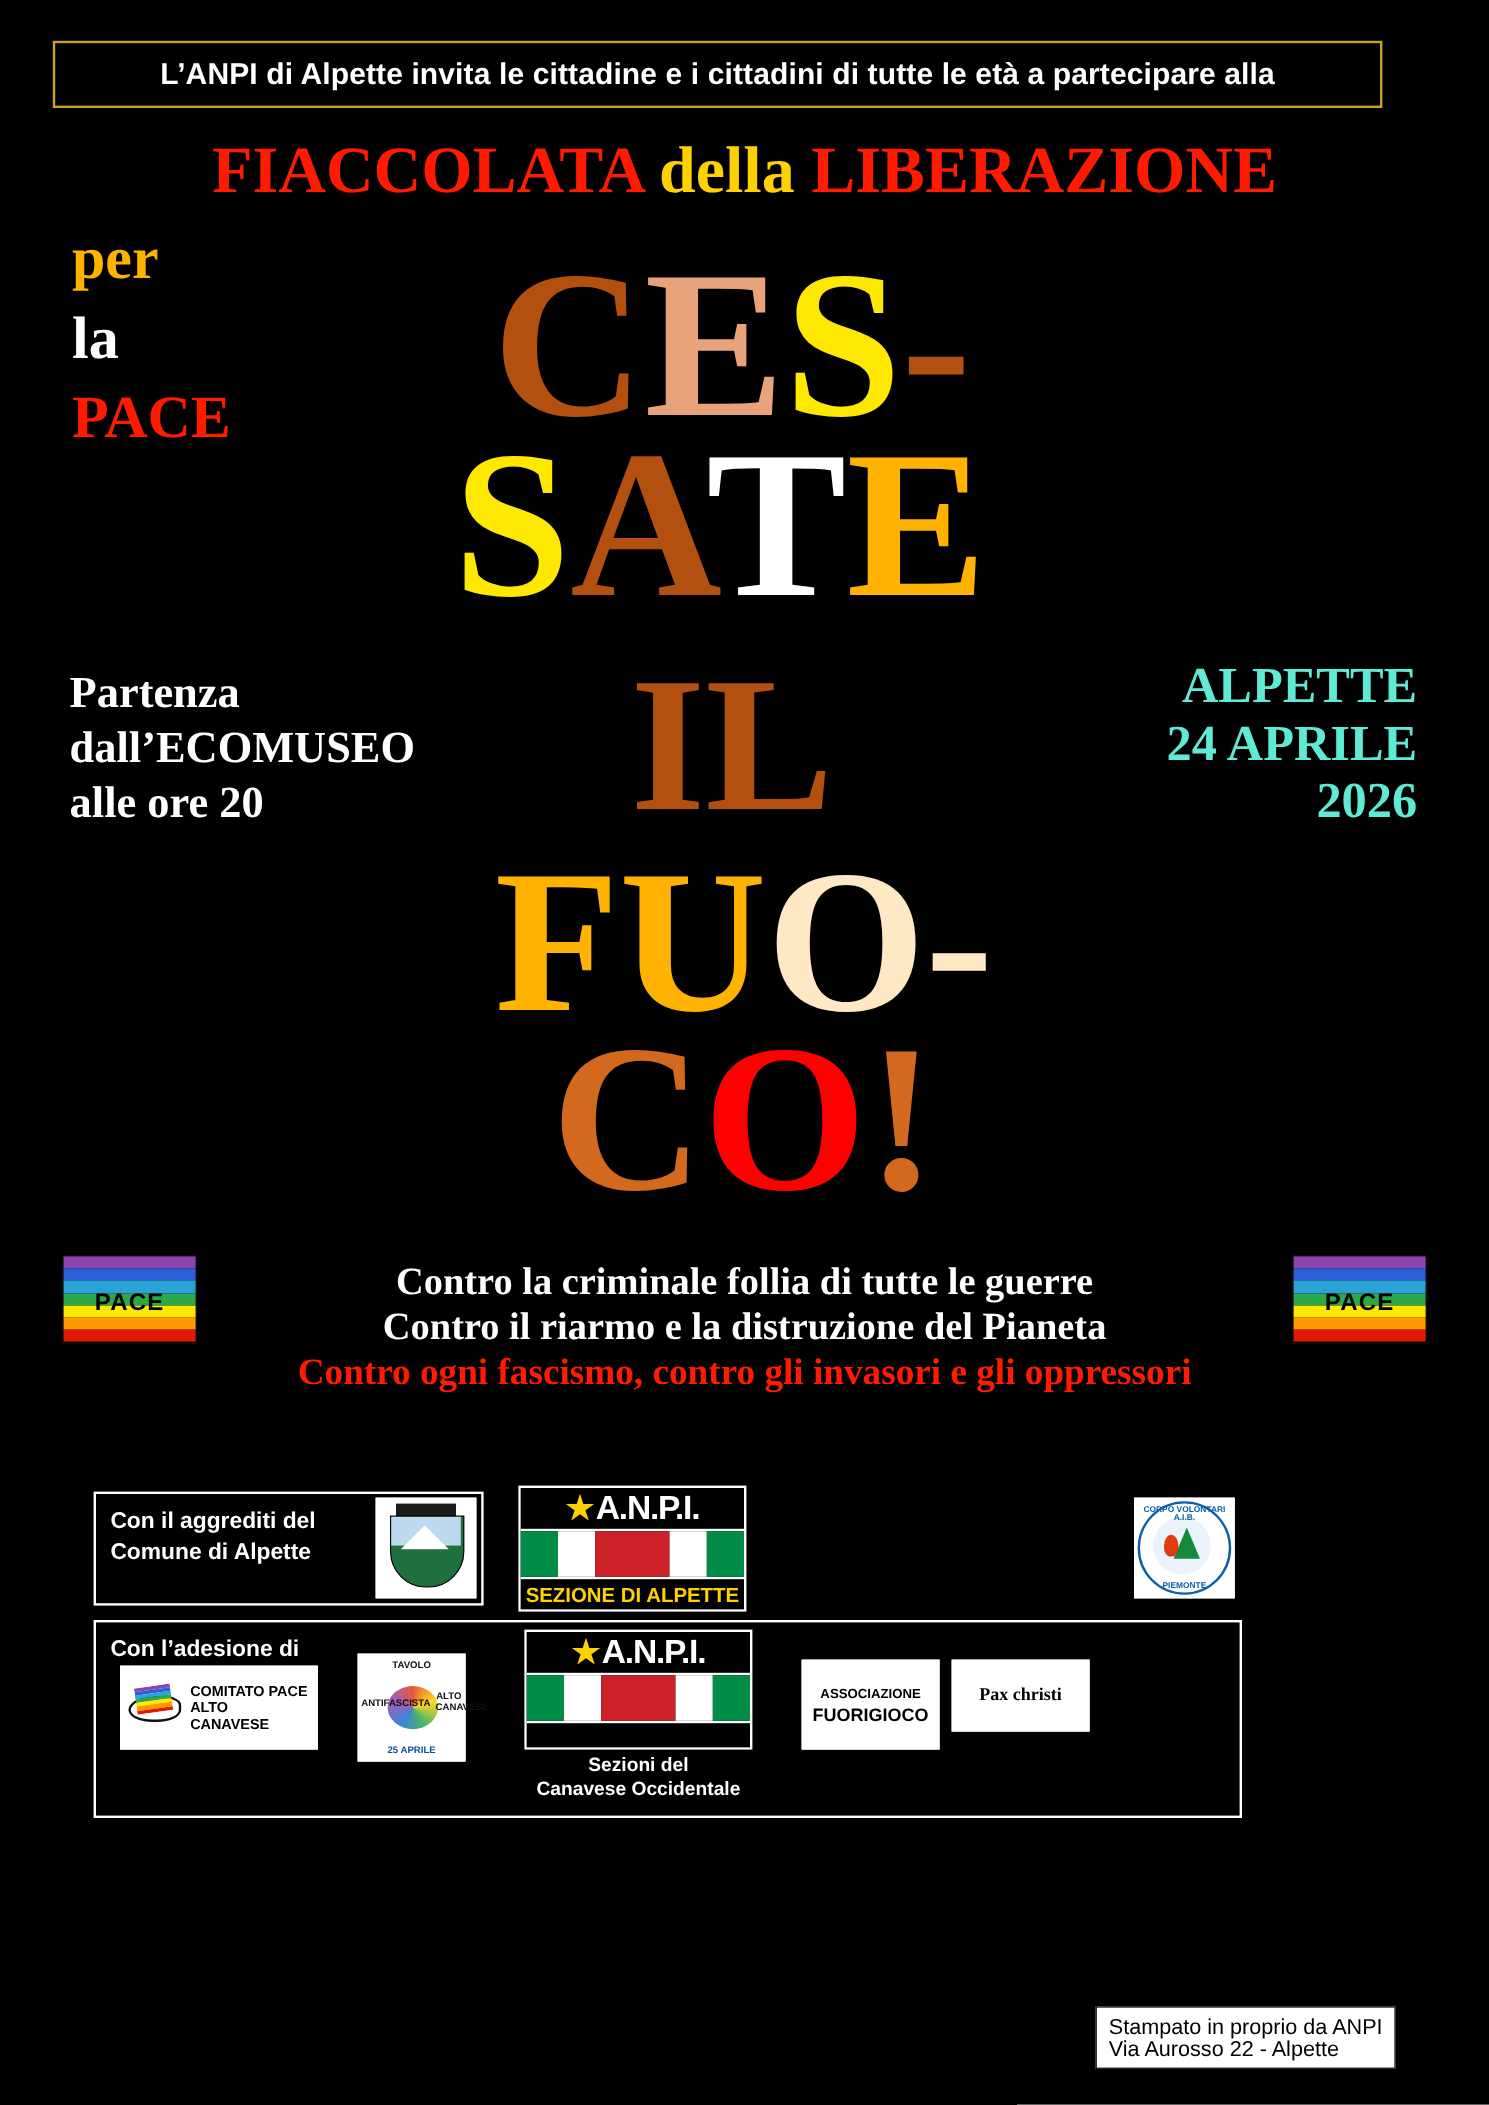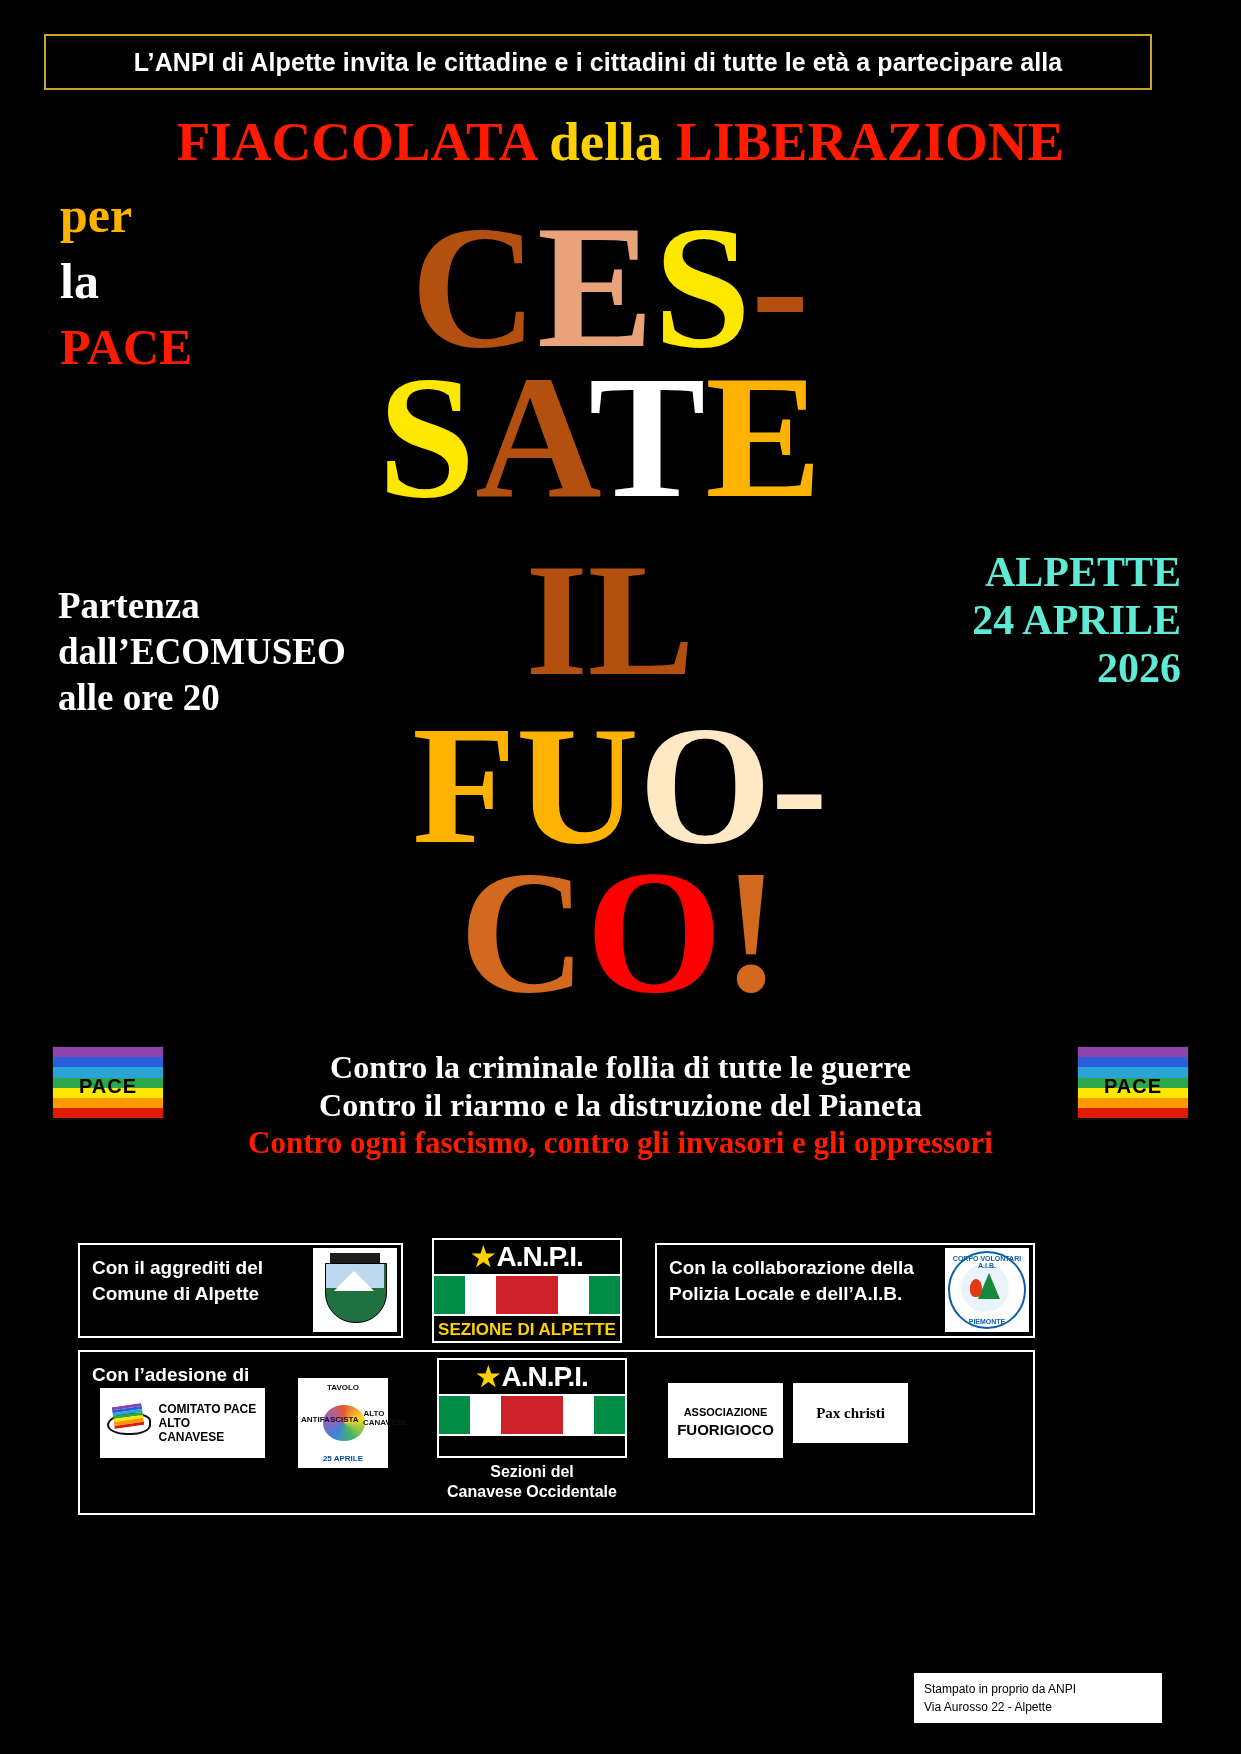--- a/index.html
+++ b/index.html
@@ -53,21 +53,21 @@
   .c-cream{color:#ffe9c4;}
   .c-salmon{color:#e8a37a;}
   .c-white{color:#ffffff;}
   .c-red{color:#ff0000;}
   .c-orange{color:#d2691e;}
 
   
   .partenza{
     position:absolute;left:58px;top:555px;width:420px;
     color:#ffffff;font-family:"Liberation Serif",serif;font-weight:bold;
-    font-size:37px;line-height:46px;margin-top:28px;
+    font-size:37px;line-height:46px;
   }
   
   .datebox{
     position:absolute;right:60px;top:548px;width:330px;text-align:right;
     color:#5eead4;font-family:"Liberation Serif",serif;font-weight:bold;
     font-size:42px;line-height:48px;
   }
 
   
   .slogans{position:absolute;left:0;top:1048px;width:1241px;text-align:center;}
@@ -141,21 +141,21 @@
   .tavolo-tile{left:298px;top:1378px;width:90px;height:90px;}
   .fuorigioco-tile{left:668px;top:1383px;width:115px;height:75px;}
   .paxchristi-tile{left:793px;top:1383px;width:115px;height:60px;}
 
   .print-box{
     position:absolute;right:78px;bottom:30px;width:250px;height:52px;
     background:#ffffff;border:1px solid #000;box-sizing:border-box;
     display:flex;flex-direction:column;align-items:flex-start;justify-content:center;
     padding-left:10px;
   }
-  .print-txt{font-family:"Liberation Sans",sans-serif;font-size:12px;color:#000;line-height:18px;}
+  .print-txt{font-family:"Liberation Sans",sans-serif;font-size:18px;color:#000;line-height:18px;}
 
   
   .emblem{width:70px;height:74px;position:relative;}
   .emblem .shield{
     position:absolute;left:5px;top:10px;width:60px;height:58px;background:#1f6f3f;
     border-radius:0 0 30px 30px;border:1px solid #000;
   }
   .emblem .sky{position:absolute;left:6px;top:11px;width:58px;height:24px;background:#bcd9f0;}
   .emblem .peak{
     position:absolute;left:14px;top:18px;width:0;height:0;
@@ -304,26 +304,20 @@
         <div class="g"></div>
           <div class="w"></div>
           <div class="r"></div>
           <div class="w"></div>
           <div class="g"></div>
       </div>
       <div class="anpi-caption">SEZIONE DI ALPETTE</div>
     </div>
   </div>
 
-  <div class="box row1-right">
-    <div class="box-label" style="padding:10px 0 0 12px;">
-      <div>Con la collaborazione della</div>
-      <div>Polizia Locale e dell’A.I.B.</div>
-    </div>
-  </div>
   <div class="tile aib-tile">
     <div class="aib-emblem">
       <div class="in"></div>
         <div class="tree"></div>
         <div class="flame"></div>
       <div class="aib-ring">
         <span>CORPO VOLONTARI A.I.B.</span>
         <span class="b">PIEMONTE</span>
       </div>
     </div>

